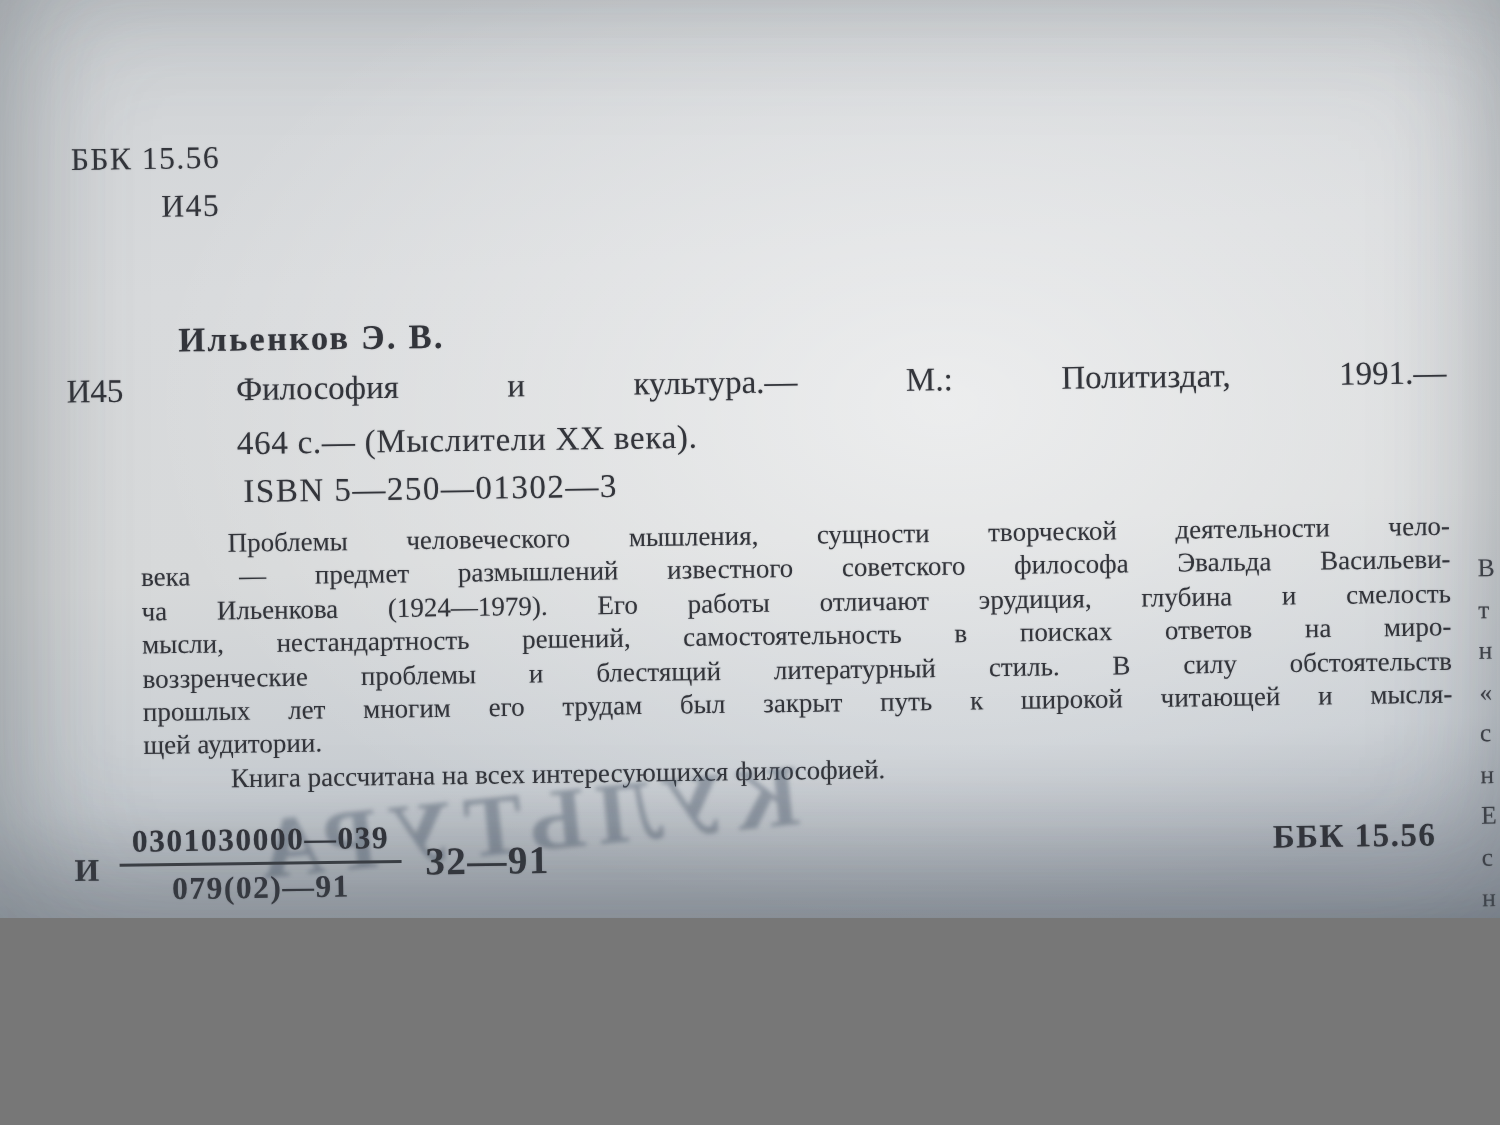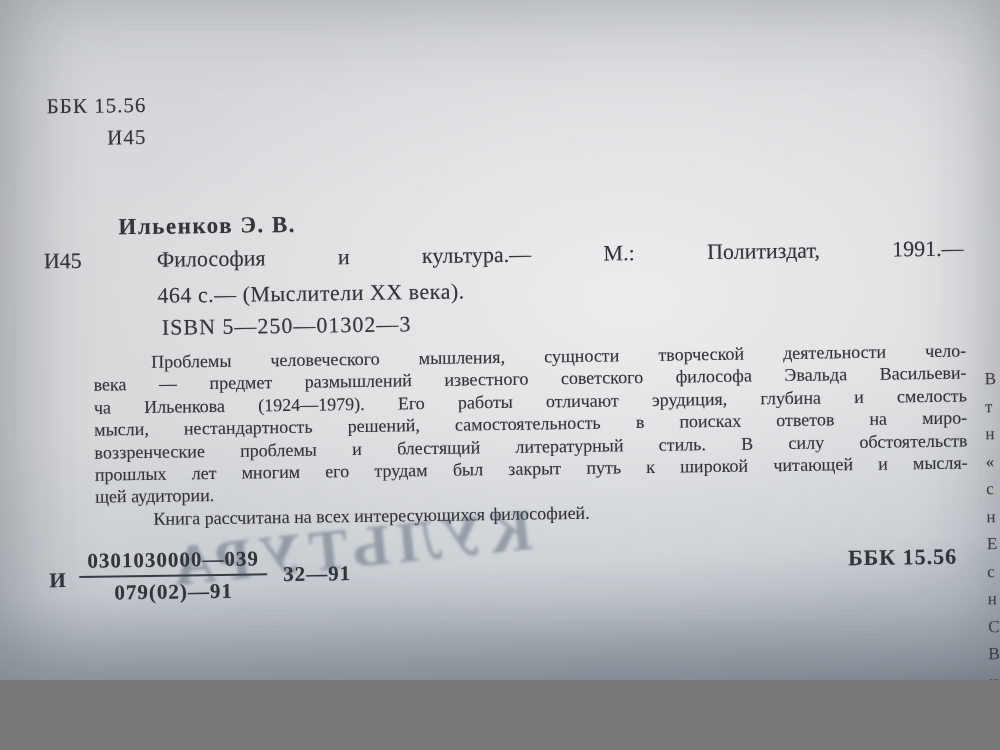--- a/index.html
+++ b/index.html
@@ -1,17 +1,17 @@
 <!DOCTYPE html>
 <html lang="ru"><head>
 <meta charset="utf-8">
 <style>
   html,body{margin:0;padding:0;background:#777;}
   .photo{
-    position:relative;width:1000px;height:680px;overflow:hidden;
+    position:relative;width:1000px;height:612px;overflow:hidden;
     background:
       radial-gradient(ellipse 740px 480px at 63% 44%, rgba(255,255,255,0.52), rgba(255,255,255,0) 72%),
       linear-gradient(176deg, #d1d4d7 0%, #d8dadc 30%, #d7d9da 58%, #c8cdd2 80%, #a4aab3 97%, #979ea7 100%);
     font-family:"Liberation Serif", serif;
     color:#33353b;
   }
   .vignette{
     position:absolute;inset:0;pointer-events:none;
     box-shadow:
       inset 0 0 90px rgba(70,76,86,0.22),
@@ -35,21 +35,21 @@
   .annotation{position:absolute;left:93px;top:346px;width:873px;font-size:18px;line-height:22.4px;}
   .ann-line{white-space:nowrap;}
   .ann-line.j{white-space:normal;text-align:justify;text-align-last:justify;}
   .ann-line.indent{text-indent:58px;}
 
   .formula{position:absolute;left:46px;top:543px;display:flex;align-items:center;font-weight:bold;}
   .f-prefix{font-size:21px;margin-right:14px;margin-top:6px;}
   .fraction{display:inline-block;text-align:center;font-size:21px;}
   .fraction .num{display:block;padding:0 8px 2px;border-bottom:2px solid #3a3c42;letter-spacing:1px;}
   .fraction .den{display:block;padding-top:3px;letter-spacing:1px;}
-  .f-suffix{font-size:21px;margin-left:16px;letter-spacing:1px;}
+  .f-suffix{font-size:26px;margin-left:16px;letter-spacing:1px;}
 
   .bbk-bottom{position:absolute;left:845px;top:550px;font-size:22px;font-weight:bold;letter-spacing:1px;}
 
   .bleed{
     position:absolute;left:100px;top:515px;width:430px;
     font-size:58px;font-weight:bold;letter-spacing:8px;
     color:rgba(125,162,200,0.13);
     transform:scaleX(-1) rotate(5deg);
     filter:blur(1.5px);
     user-select:none;pointer-events:none;

